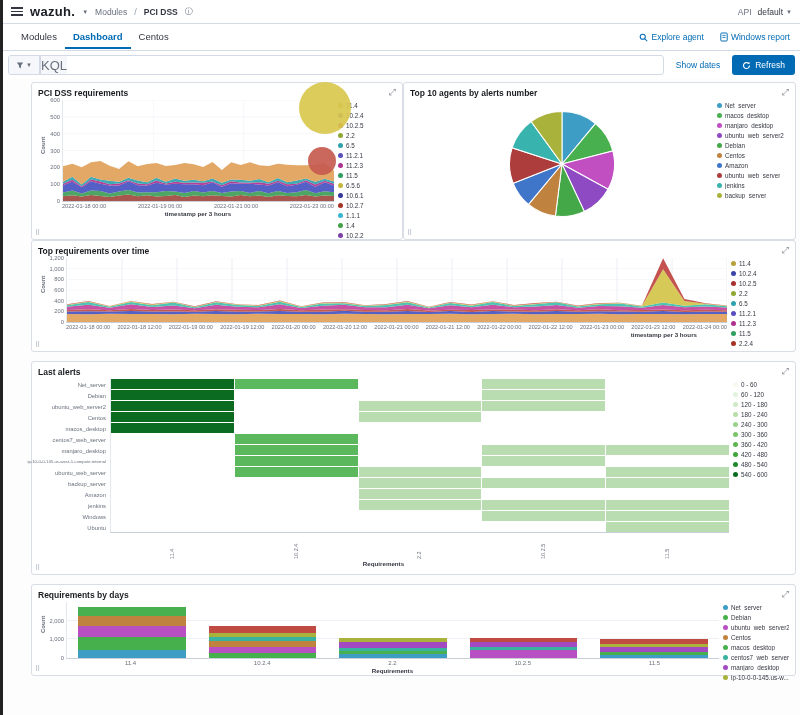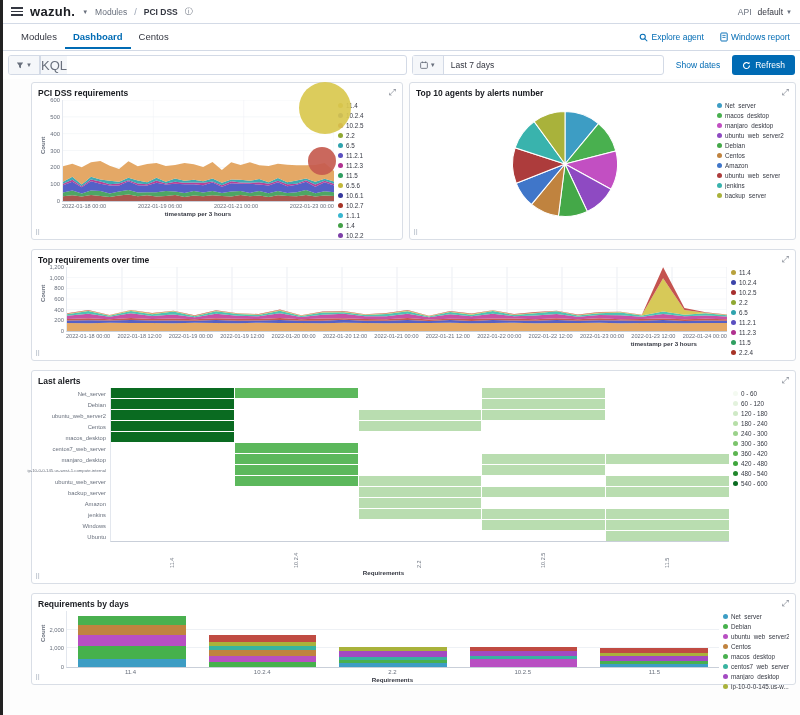--- a/index.html
+++ b/index.html
@@ -33,21 +33,21 @@
   .date-icon-box{width:30px;height:100%;background:#f5f7fa;border-right:1px solid #d3dae6;display:flex;align-items:center;justify-content:center;gap:2px;cursor:pointer;}
   .date-text{font-size:8.5px;padding:0 7px;color:#343741;flex:1;}
   .show-dates{font-size:8.5px;color:#006bb4;padding:0 7px;cursor:pointer;white-space:nowrap;}
   .refresh-btn{height:20px;background:#006bb4;color:#fff;border:0;border-radius:3px;font-size:8.5px;display:flex;align-items:center;gap:4px;padding:0 10px;cursor:pointer;font-family:"Liberation Sans",sans-serif;}
   
   .filterbar{display:flex;align-items:center;gap:4px;padding:1px 5px 5px;background:#fff;}
   .pill{border:1px solid #d3dae6;border-radius:3px;background:#fff;font-size:7.5px;padding:2.5px 6px;color:#343741;cursor:pointer;white-space:nowrap;}
   .add-filter{color:#006bb4;font-size:8px;margin-left:4px;cursor:pointer;}
   
   .dash{padding:3px 4px 0 28px;background:#fdfdfd;}
-  .dash-row{display:flex;gap:6px;margin-bottom:9px;}
+  .dash-row{display:flex;}
   .panel{background:#fff;border:1px solid #d9dee6;border-radius:3px;position:relative;padding:5px 6px;box-sizing:border-box;}
   .panel-head{display:flex;align-items:flex-start;}
   .panel-title{font-size:8.5px;font-weight:bold;color:#1a1c21;}
   .expand-icon{margin-left:auto;color:#69707d;font-size:9px;line-height:8px;cursor:pointer;}
   .drag-icon{position:absolute;left:3px;bottom:2px;color:#98a2b3;font-size:7px;cursor:grab;}
   
   .chart-wrap{display:flex;margin-top:2px;}
   .yax{position:relative;width:24px;}
   .ytitle{position:absolute;left:-4px;top:50%;transform:rotate(-90deg) translateX(50%);transform-origin:center;font-size:6px;color:#69707d;font-weight:bold;white-space:nowrap;}
   .yticks{position:absolute;right:2px;top:0;bottom:0;}
@@ -136,31 +136,20 @@
 
   <div class="searchbar">
     <div class="search-group">
       <span class="search-prepend">
         <svg width="8" height="8" viewBox="0 0 10 10">
             <path d="M1 2h8L6.2 5.5V9L3.8 7.8V5.5Z" fill="#69707d"></path>
           </svg>
         <span class="caret">▼</span>
       </span>
       <span class="search-append">KQL</span>
-    </div>
-    <div class="date-group">
-      <span class="date-icon-box">
-        <svg width="8" height="8" viewBox="0 0 10 10">
-            <rect x="0.8" y="1.8" width="8.4" height="7.4" rx="1" fill="none" stroke="#69707d" stroke-width="1.1"></rect>
-            <line x1="3" y1="0.6" x2="3" y2="2.6" stroke="#69707d" stroke-width="1.1"></line>
-            <line x1="7" y1="0.6" x2="7" y2="2.6" stroke="#69707d" stroke-width="1.1"></line>
-          </svg>
-        <span class="caret">▼</span>
-      </span>
-      <span class="date-text">Last 7 days</span>
     </div>
     <span class="show-dates">Show dates</span>
     <button class="refresh-btn">
       <svg width="9" height="9" viewBox="0 0 12 12">
           <path d="M10 6a4 4 0 1 1-1.2-2.8" fill="none" stroke="#fff" stroke-width="1.5"></path>
           <path d="M10 1v3h-3z" fill="#fff"></path>
         </svg>
       <span>Refresh</span>
     </button>
   </div>

